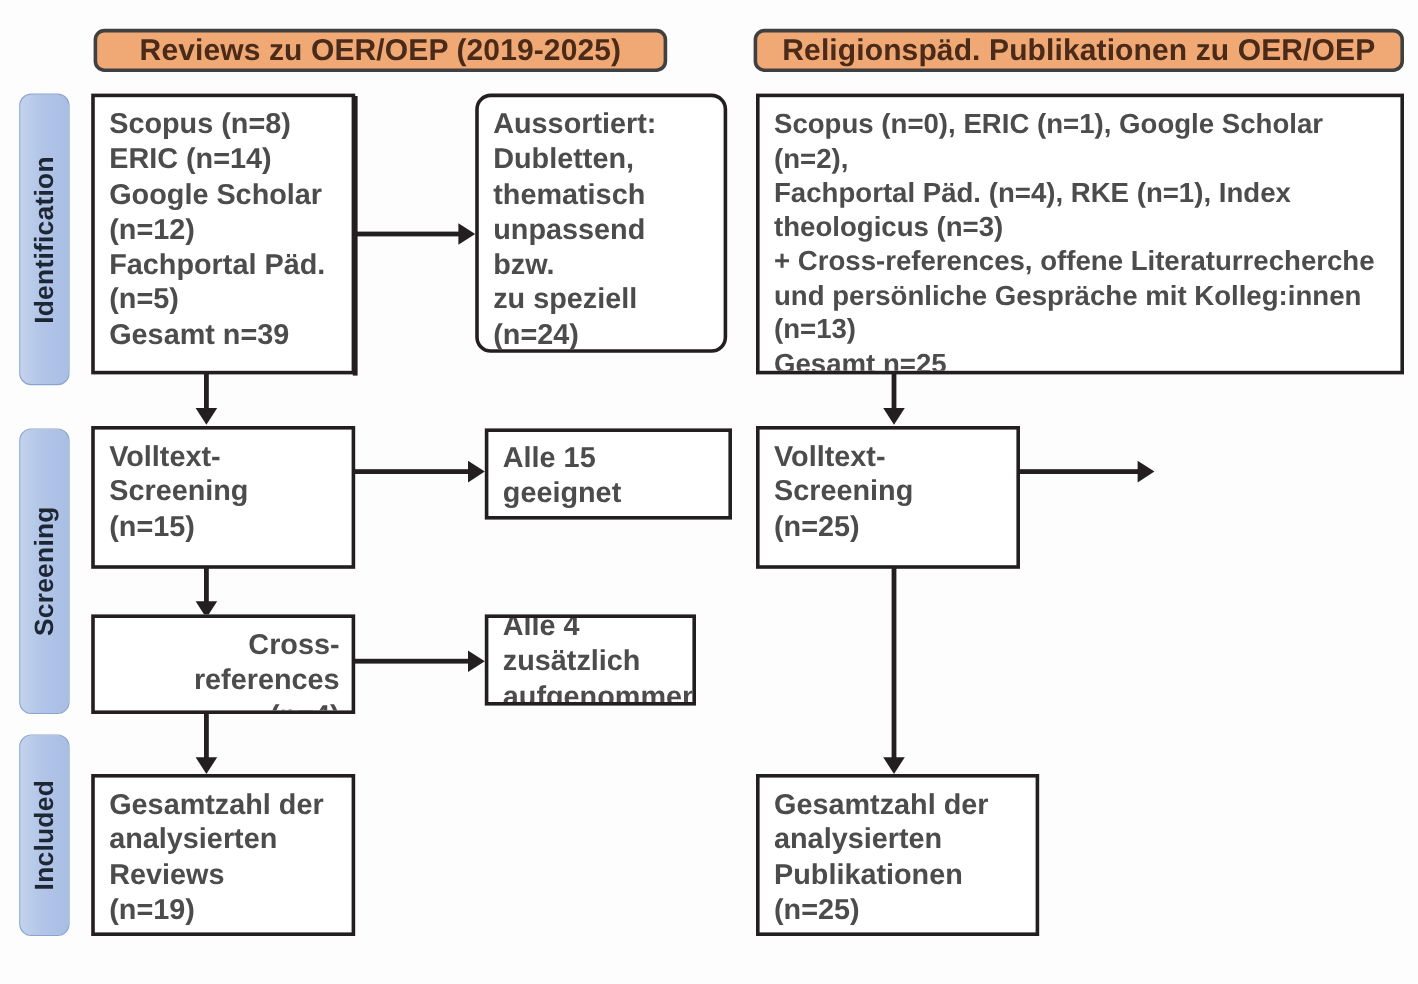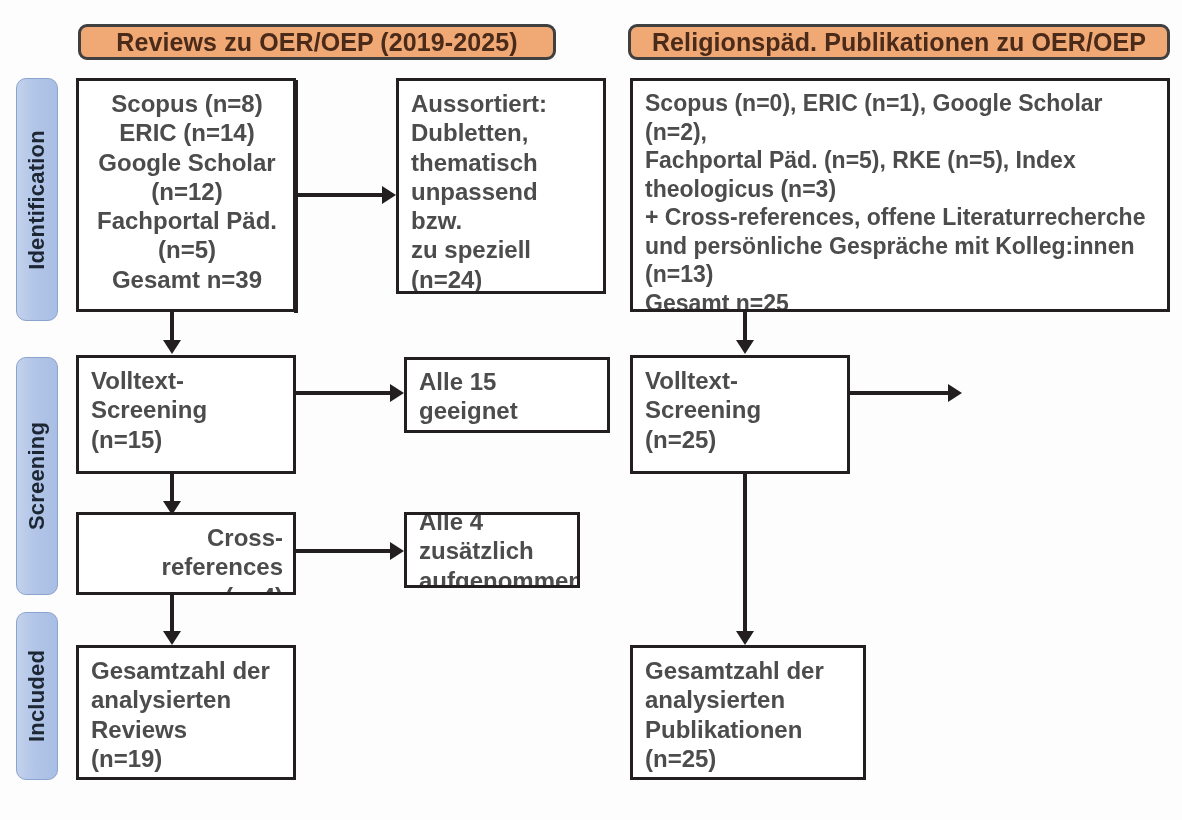--- a/index.html
+++ b/index.html
@@ -121,29 +121,29 @@
   </div>
 
   <div class="phase-band" style="left:16px; top:357px; width:42px; height:238px;">
     <span class="phase-label">Screening</span>
   </div>
 
   <div class="phase-band" style="left:16px; top:612px; width:42px; height:168px;">
     <span class="phase-label">Included</span>
   </div>
 
-  <div class="flow-box" style="left:76px; top:78px; width:220px; height:234px;text-align:center;">Scopus (n=8)
+  <div class="flow-box" style="left:76px; top:78px; width:220px; height:234px;">Scopus (n=8)
 ERIC (n=14)
 Google Scholar
 (n=12)
 Fachportal Päd.
 (n=5)
 Gesamt n=39</div>
 
-  <div class="flow-box" style="left:396px; top:78px; width:210px; height:216px;">Aussortiert:
+  <div class="flow-box" style="left:396px; top:78px; width:210px; height:216px;border-radius:13px;">Aussortiert:
 Dubletten,
 thematisch
 unpassend bzw.
 zu speziell
 (n=24)</div>
 
   <div class="conn conn-v" style="left:294px; top:80px; height:233px;"></div>
   <div class="conn conn-h" style="left:294px; top:193px; width:90px;"></div>
   <div class="arrow-right" style="left:382px; top:186px;"></div>
 
@@ -173,21 +173,21 @@
 
   <div class="conn conn-v" style="left:170px; top:593px; height:40px;"></div>
   <div class="arrow-down" style="left:163px; top:631px;"></div>
 
   <div class="flow-box" style="left:76px; top:645px; width:220px; height:135px;">Gesamtzahl der
 analysierten
 Reviews
 (n=19)</div>
 
   <div class="flow-box small-text" style="left:630px; top:78px; width:540px; height:234px;">Scopus (n=0), ERIC (n=1), Google Scholar (n=2),
-Fachportal Päd. (n=5), RKE (n=5), Index
+Fachportal Päd. (n=4), RKE (n=1), Index
 theologicus (n=3)
 + Cross-references, offene Literaturrecherche
 und persönliche Gespräche mit Kolleg:innen
 (n=13)
 Gesamt n=25</div>
 
   <div class="conn conn-v" style="left:743px; top:310px; height:32px;"></div>
   <div class="arrow-down" style="left:736px; top:340px;"></div>
 
   <div class="flow-box" style="left:630px; top:355px; width:220px; height:119px;">Volltext-

